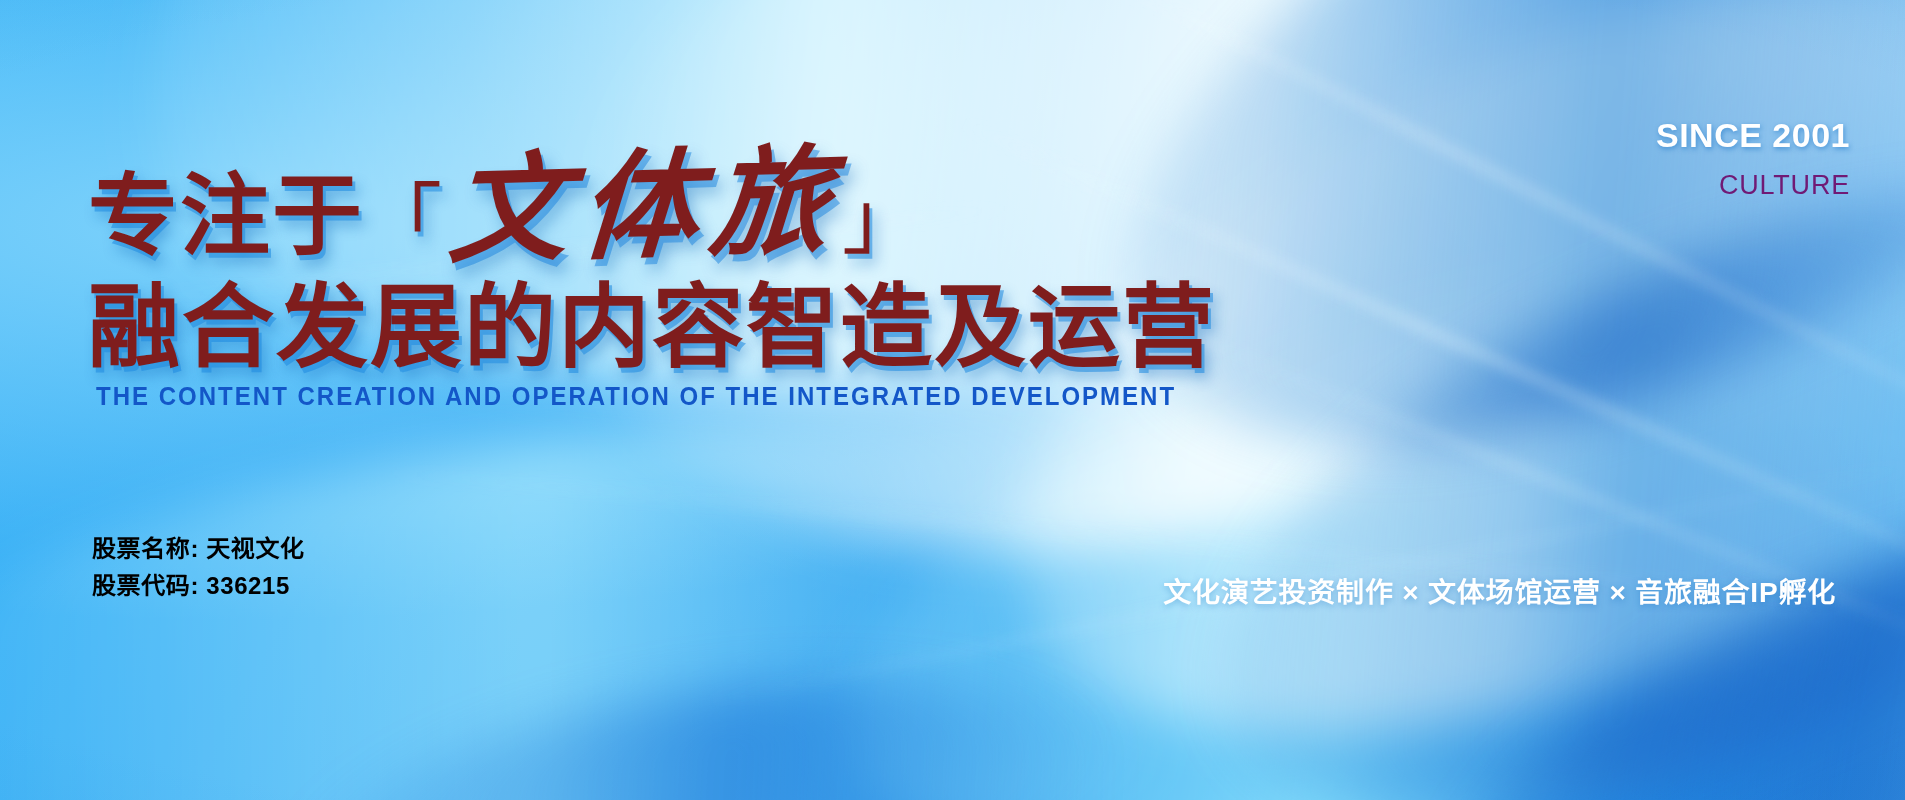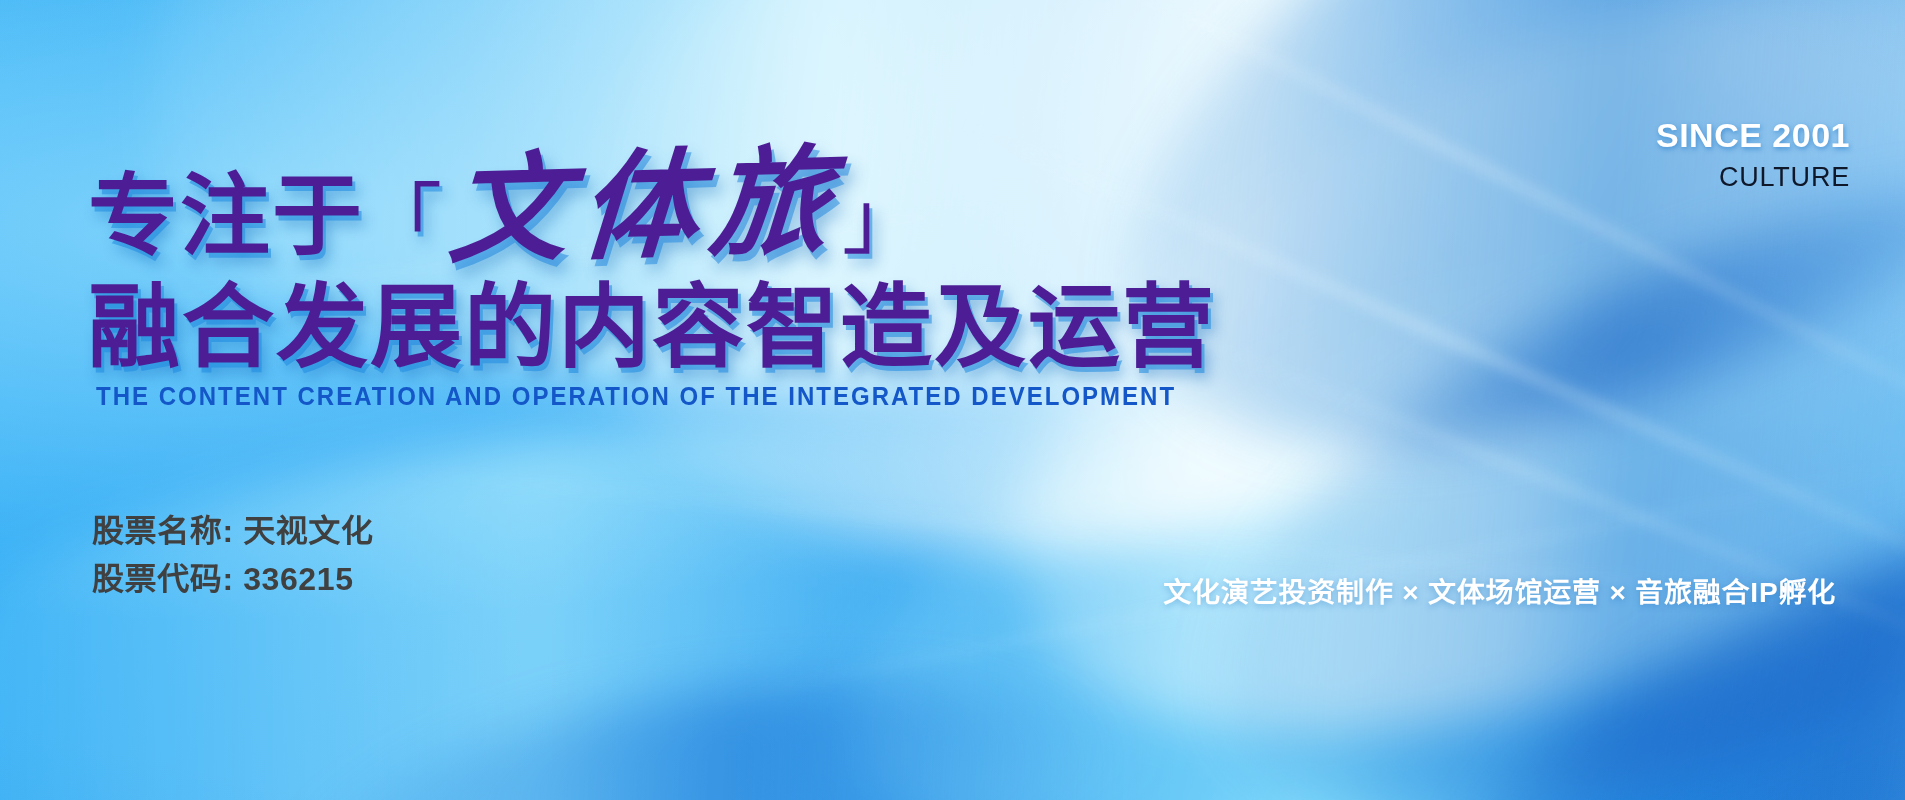--- a/index.html
+++ b/index.html
@@ -150,21 +150,21 @@
     left: 88px;
     top: 140px;
     display: flex;
     flex-direction: column;
     gap: 4px;
   }
   .hl-line {
     display: flex;
     align-items: baseline;
     white-space: nowrap;
-    color: #4c1d95;
+    color: #7f1d1d;
     font-weight: 700;
     font-size: 92px;
     line-height: 1.12;
     letter-spacing: 2px;
     text-shadow:
        3px 5px 0 rgba(31,138,224,.55),
        6px 10px 14px rgba(16,104,186,.45);
   }
   .hl-line.line1 { font-size: 90px; }
   .hl-line.line2 { font-size: 92px; }
@@ -205,39 +205,39 @@
     top: 118px;
     text-align: right;
   }
   .since {
     color: #ffffff;
     font-size: 34px;
     font-weight: 700;
     letter-spacing: .5px;
     line-height: 1;
     text-shadow: 1px 2px 5px rgba(18,110,195,.55);
-    margin-bottom: 8px;
+    margin-bottom: 16px;
   }
   .kw {
-    color: #0f172a;
+    color: #701a75;
     font-size: 27px;
     font-weight: 400;
     letter-spacing: .8px;
     line-height: 1.28;
   }
 
   
   .stock {
     position: absolute;
     left: 92px;
     bottom: 196px;
   }
   .stock-line {
-    color: #404040;
-    font-size: 32px;
+    color: #000000;
+    font-size: 24px;
     font-weight: 700;
     letter-spacing: .6px;
     line-height: 1.52;
     white-space: nowrap;
   }
 
   
   .tagline {
     position: absolute;
     right: 69px;

